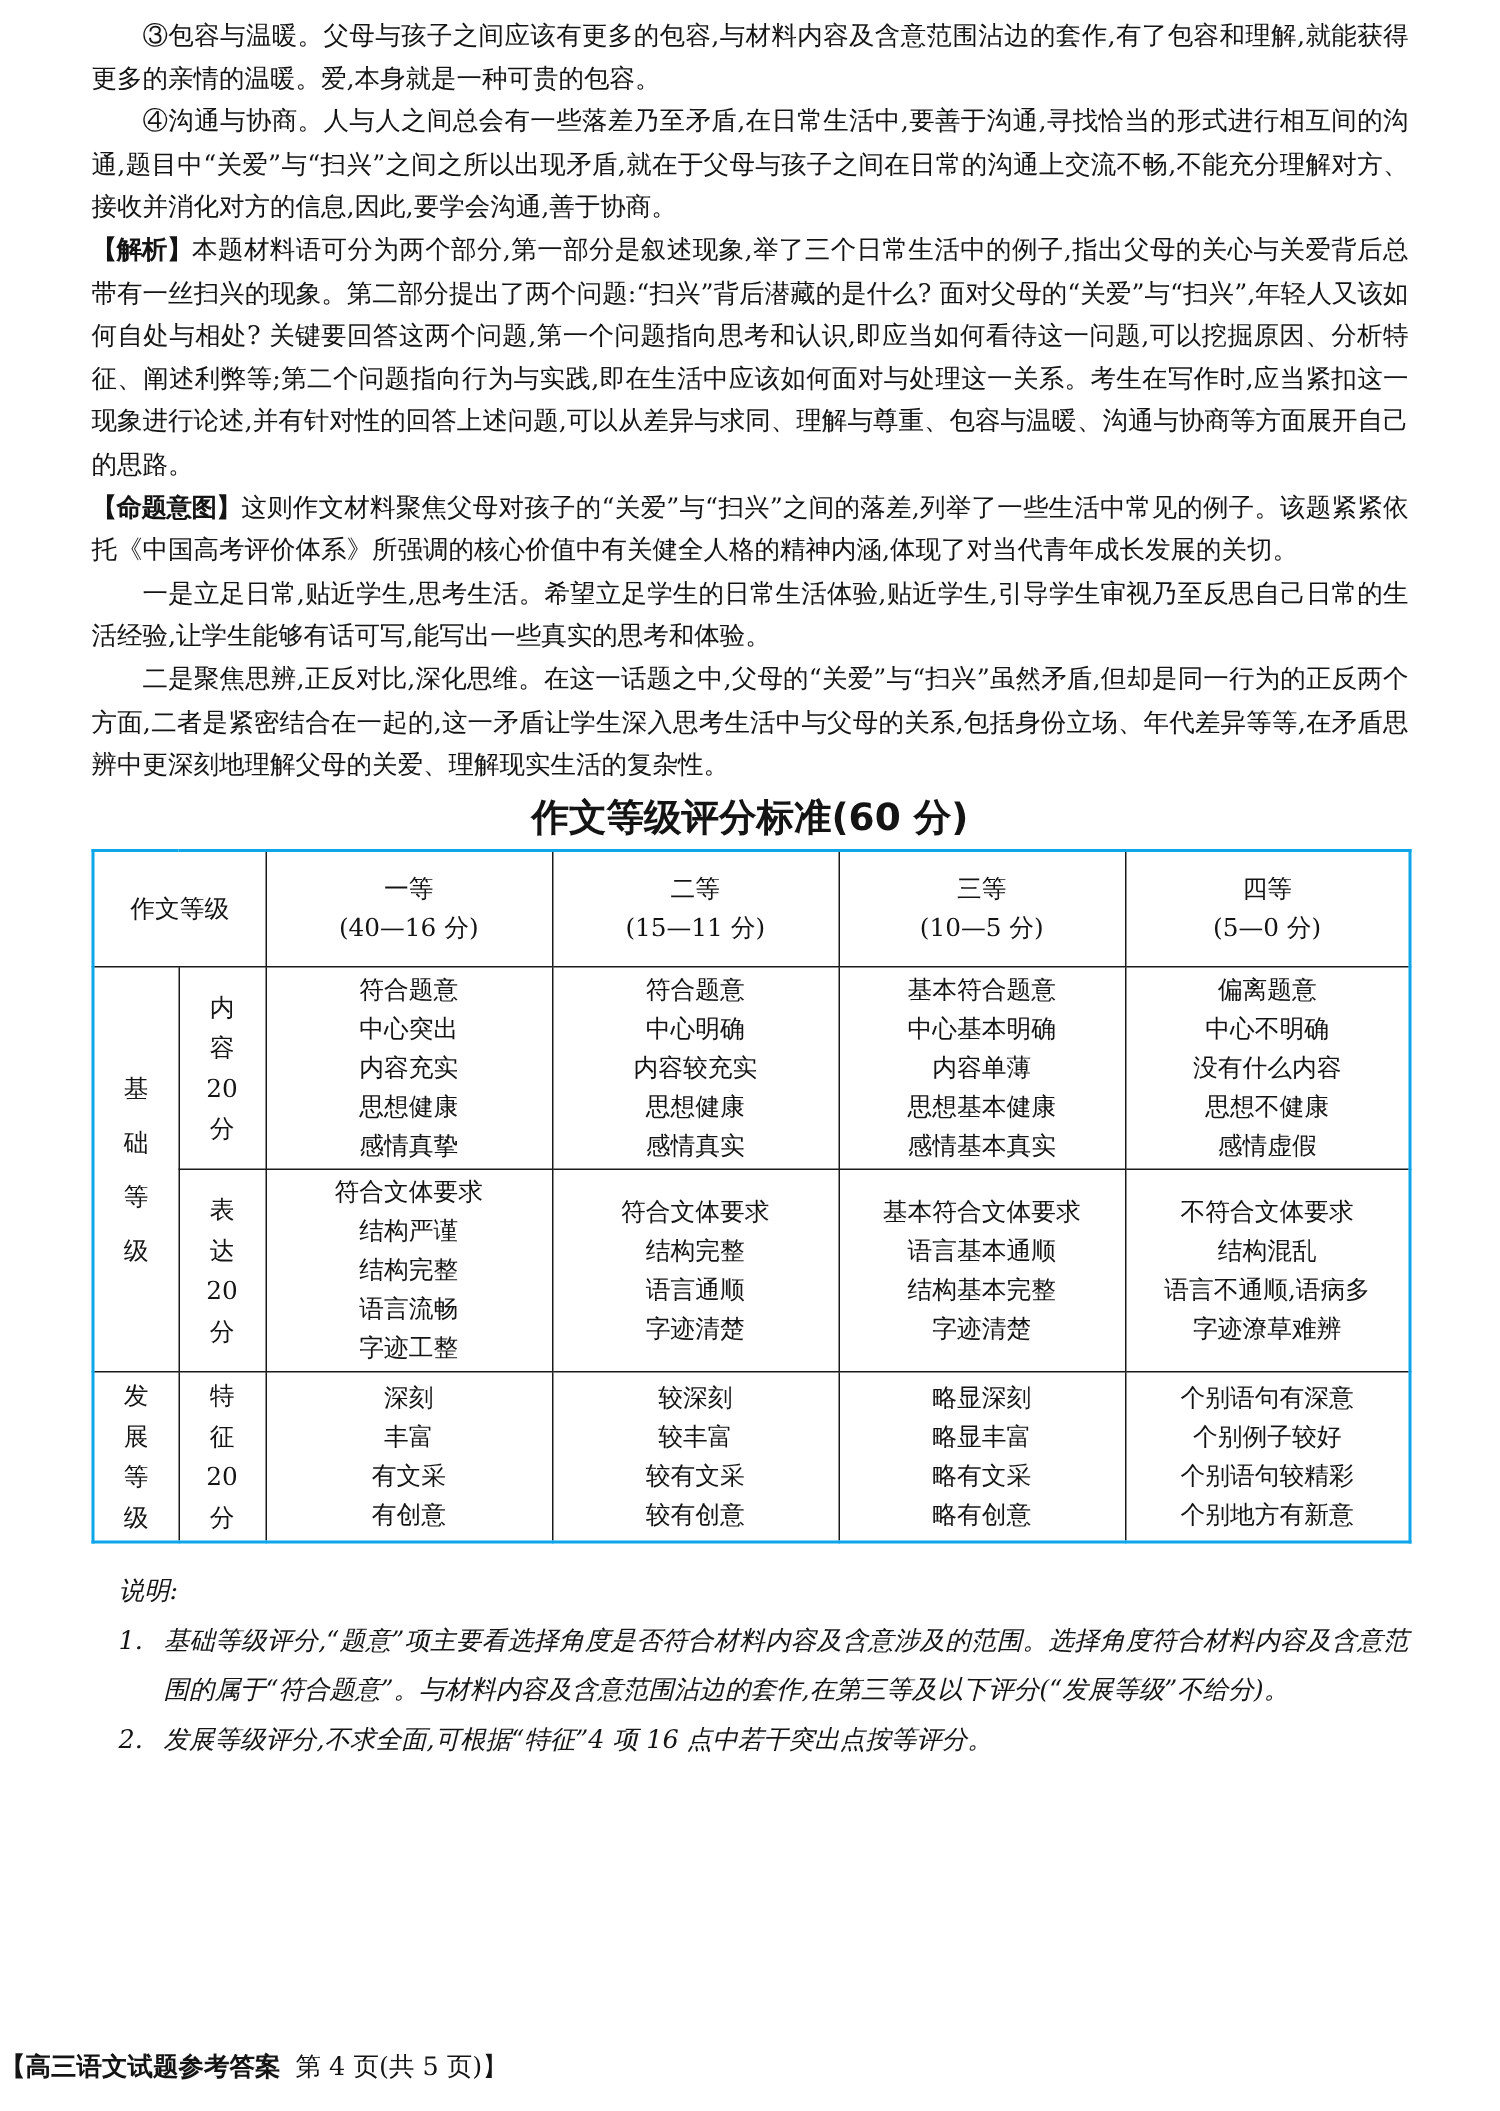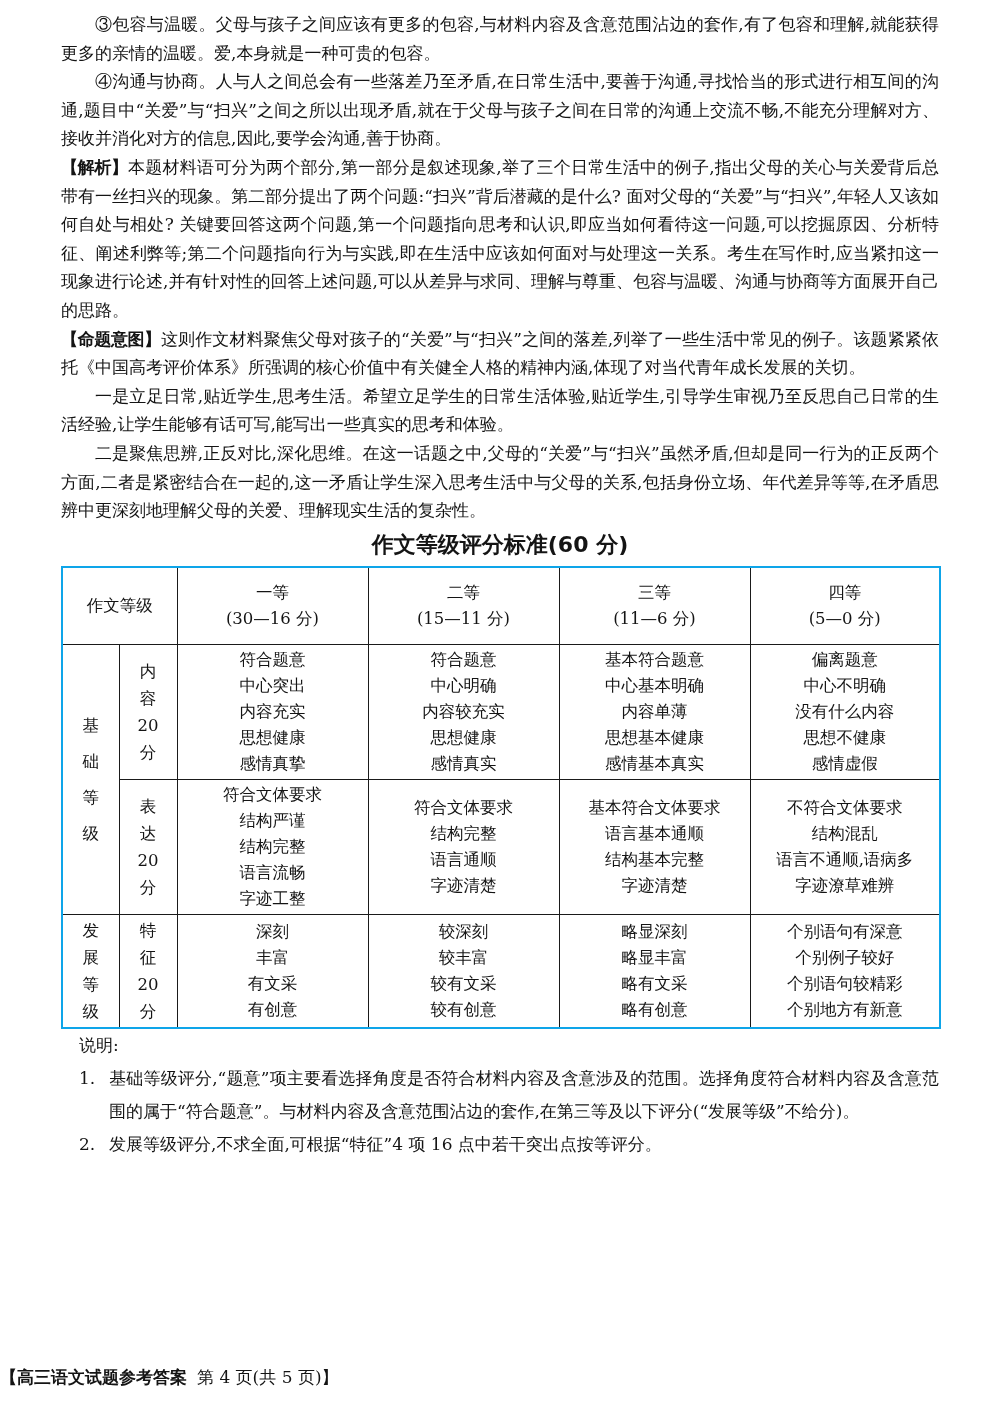--- a/index.html
+++ b/index.html
@@ -21,21 +21,21 @@
   .para.indent { text-indent: 2em; }
   .para .plabel {
     font-family: "DejaVu Sans", "Liberation Sans", sans-serif;
     font-weight: 700;
     letter-spacing: -0.5px;
   }
   .table-title {
     text-align: center;
     font-family: "DejaVu Sans", "Liberation Sans", sans-serif;
     font-weight: 700;
-    font-size: 22px;
+    font-size: 25px;
     line-height: 30px;
     margin: 5px 0 6px 0;
     text-indent: 0;
   }
   table.rubric {
     border-collapse: collapse;
     width: 878px;
     margin: 0 auto;
     table-layout: fixed;
     border: 2px solid #0ea5e9;
@@ -50,22 +50,24 @@
   }
   tr.hdr { height: 78px; }
   tr.r-content { height: 132px; }
   tr.r-express { height: 134px; }
   tr.r-feature { height: 112px; }
   td.corner { font-size: 17px; }
   td.grade-hd { line-height: 28px; }
   td.vlabel div { line-height: 27px; }
   td.vlabel.tall div { line-height: 36px; }
   .notes {
+    margin-top: 16px;
     font-size: 17px;
     line-height: 33px;
+    font-style: italic;
   }
   .notes-heading { padding-left: 18px; }
   .note-item { padding-left: 48px; }
   .note-marker { display: inline-block; width: 30px; margin-left: -30px; text-indent: 0; }
   .note-sub { padding-left: 38px; }
   .footer {
     position: absolute;
     left: 0; top: 1366px;
     width: 100%;
     font-size: 17px;
@@ -103,29 +105,29 @@
       <col style="width:191px">
         <col style="width:191px">
         <col style="width:191px">
         <col style="width:190px">
     </colgroup>
     <tbody>
         <tr class="hdr">
       <td class="corner" colspan="2">作文等级</td>
       <td class="grade-hd">
         <div>一等</div>
-        <div>(30—16 分)</div>
+        <div>(40—16 分)</div>
       </td>
       <td class="grade-hd">
         <div>二等</div>
         <div>(15—11 分)</div>
       </td>
       <td class="grade-hd">
         <div>三等</div>
-        <div>(11—6 分)</div>
+        <div>(10—5 分)</div>
       </td>
       <td class="grade-hd">
         <div>四等</div>
         <div>(5—0 分)</div>
       </td>
     </tr>
     <tr class="r-content">
       <td class="vlabel tall" rowspan="2">
             <div>基</div>
             <div>础</div>

